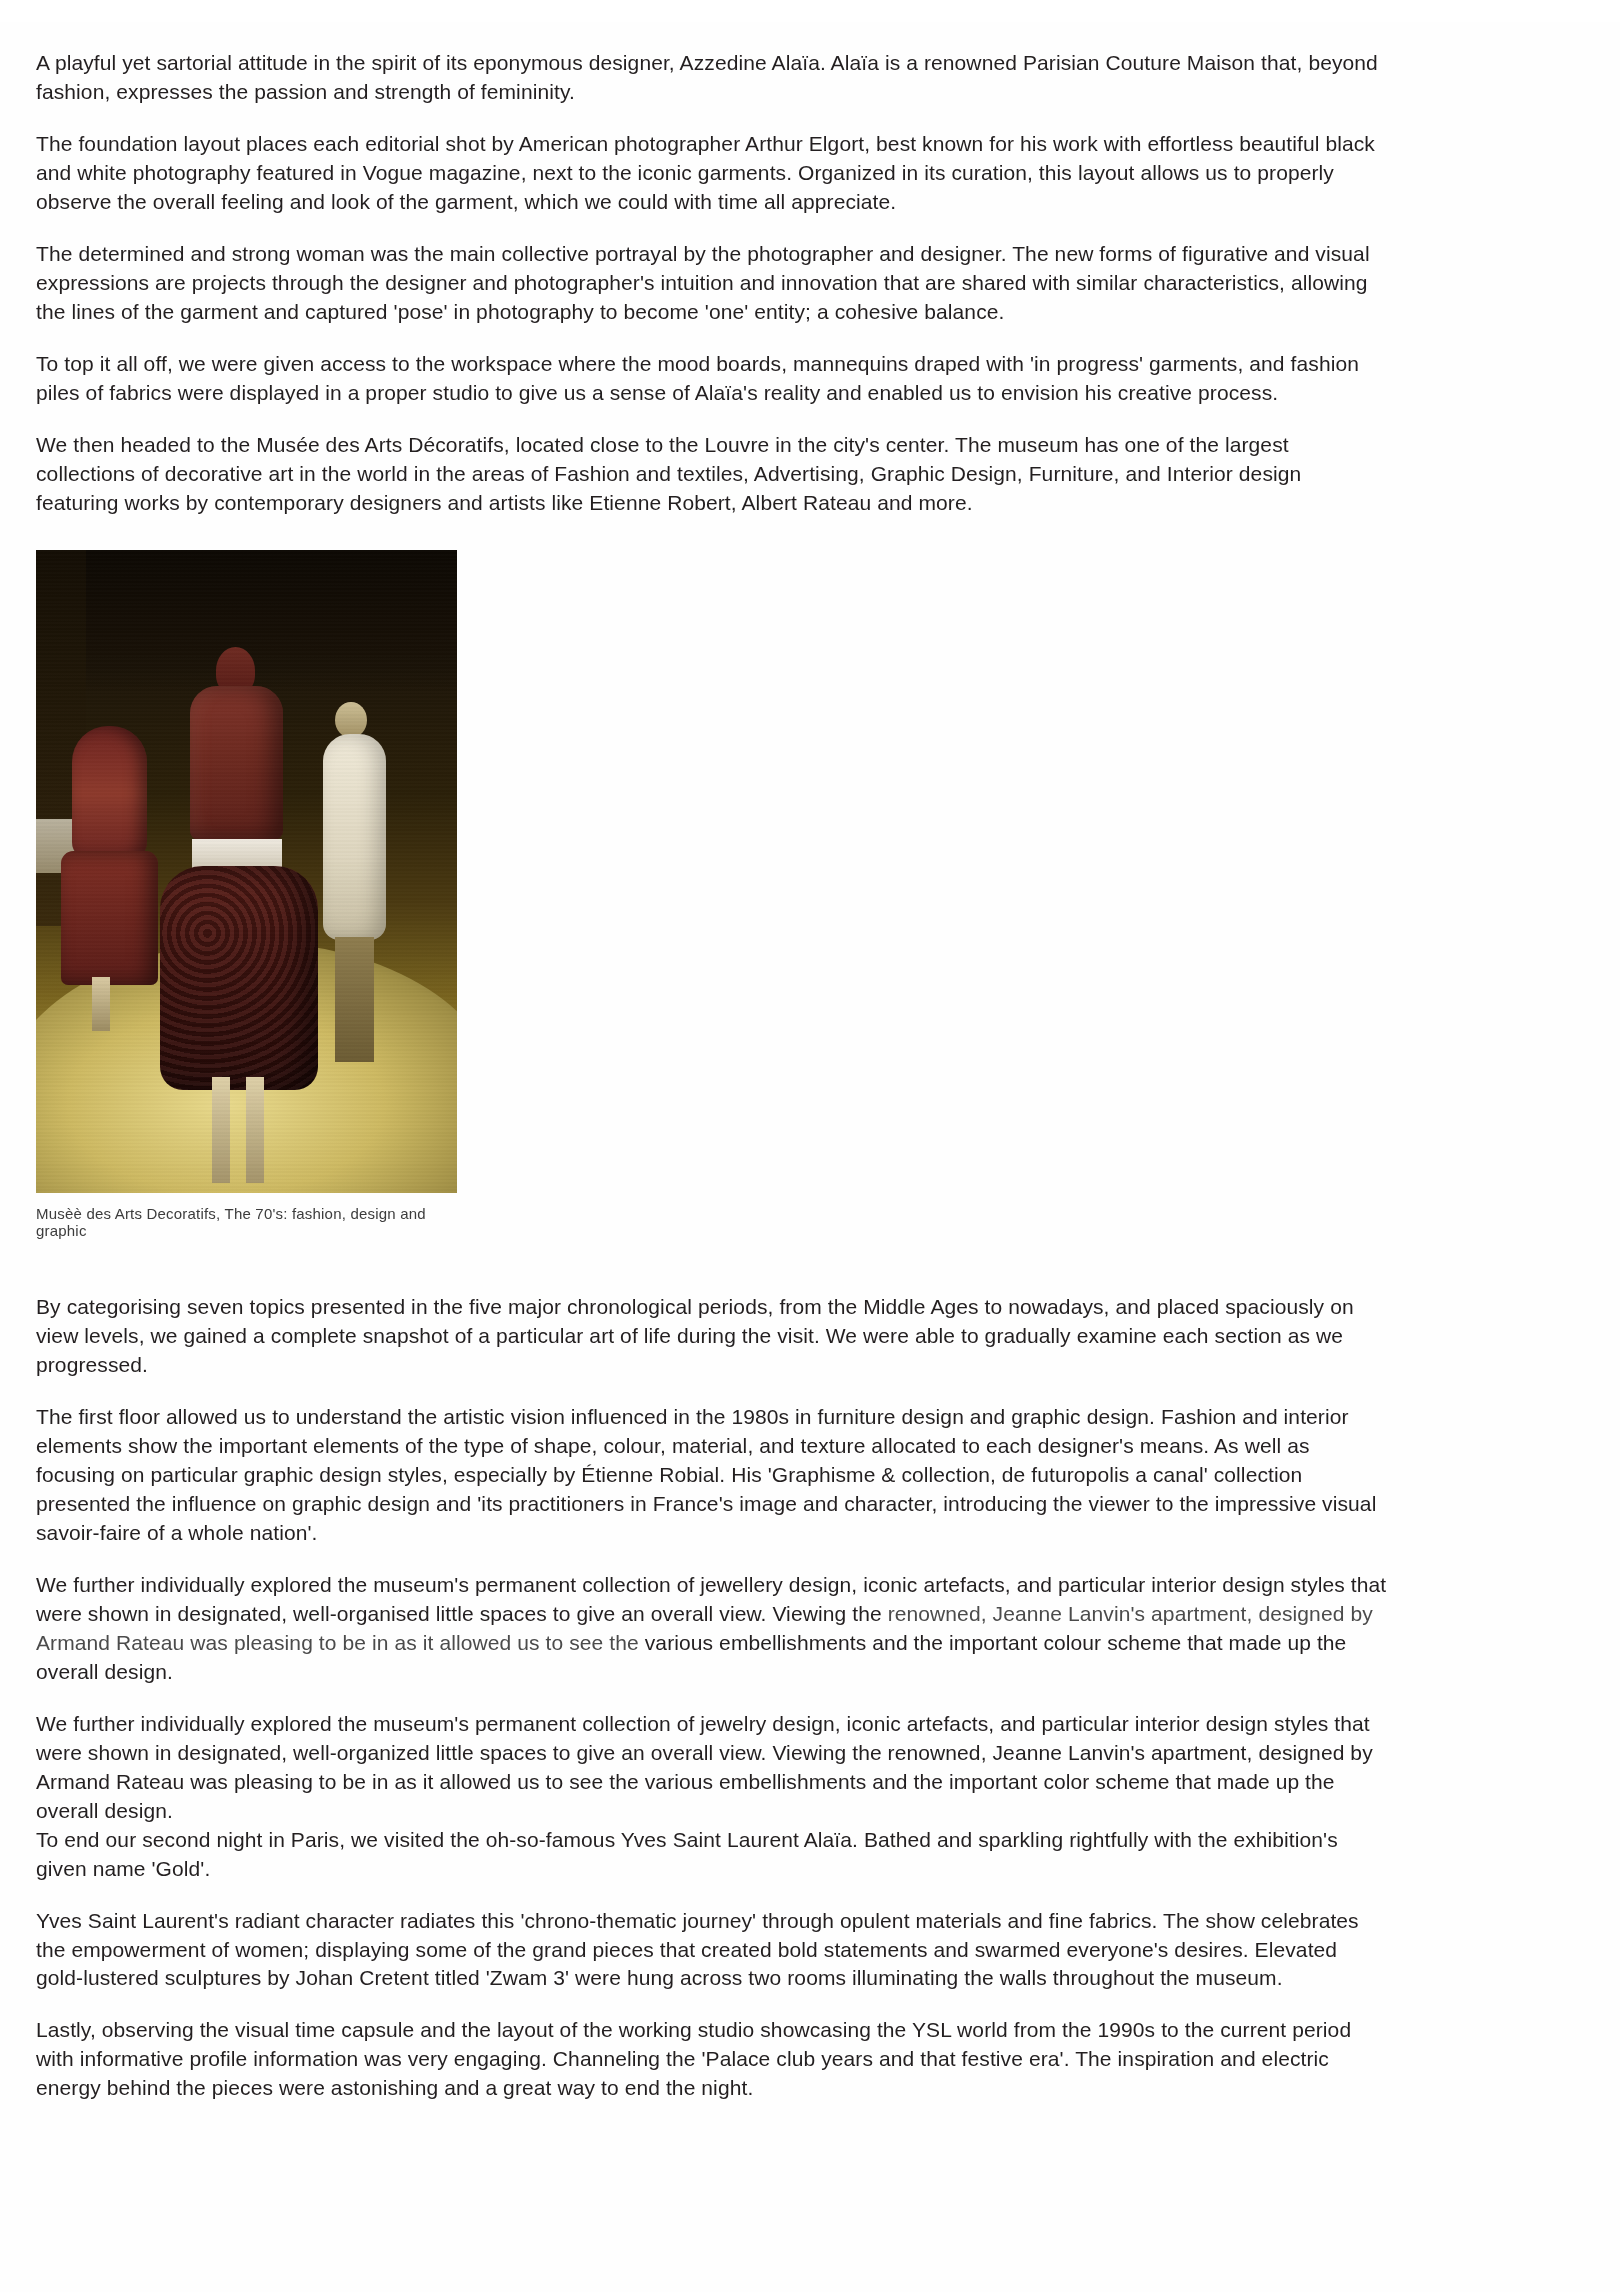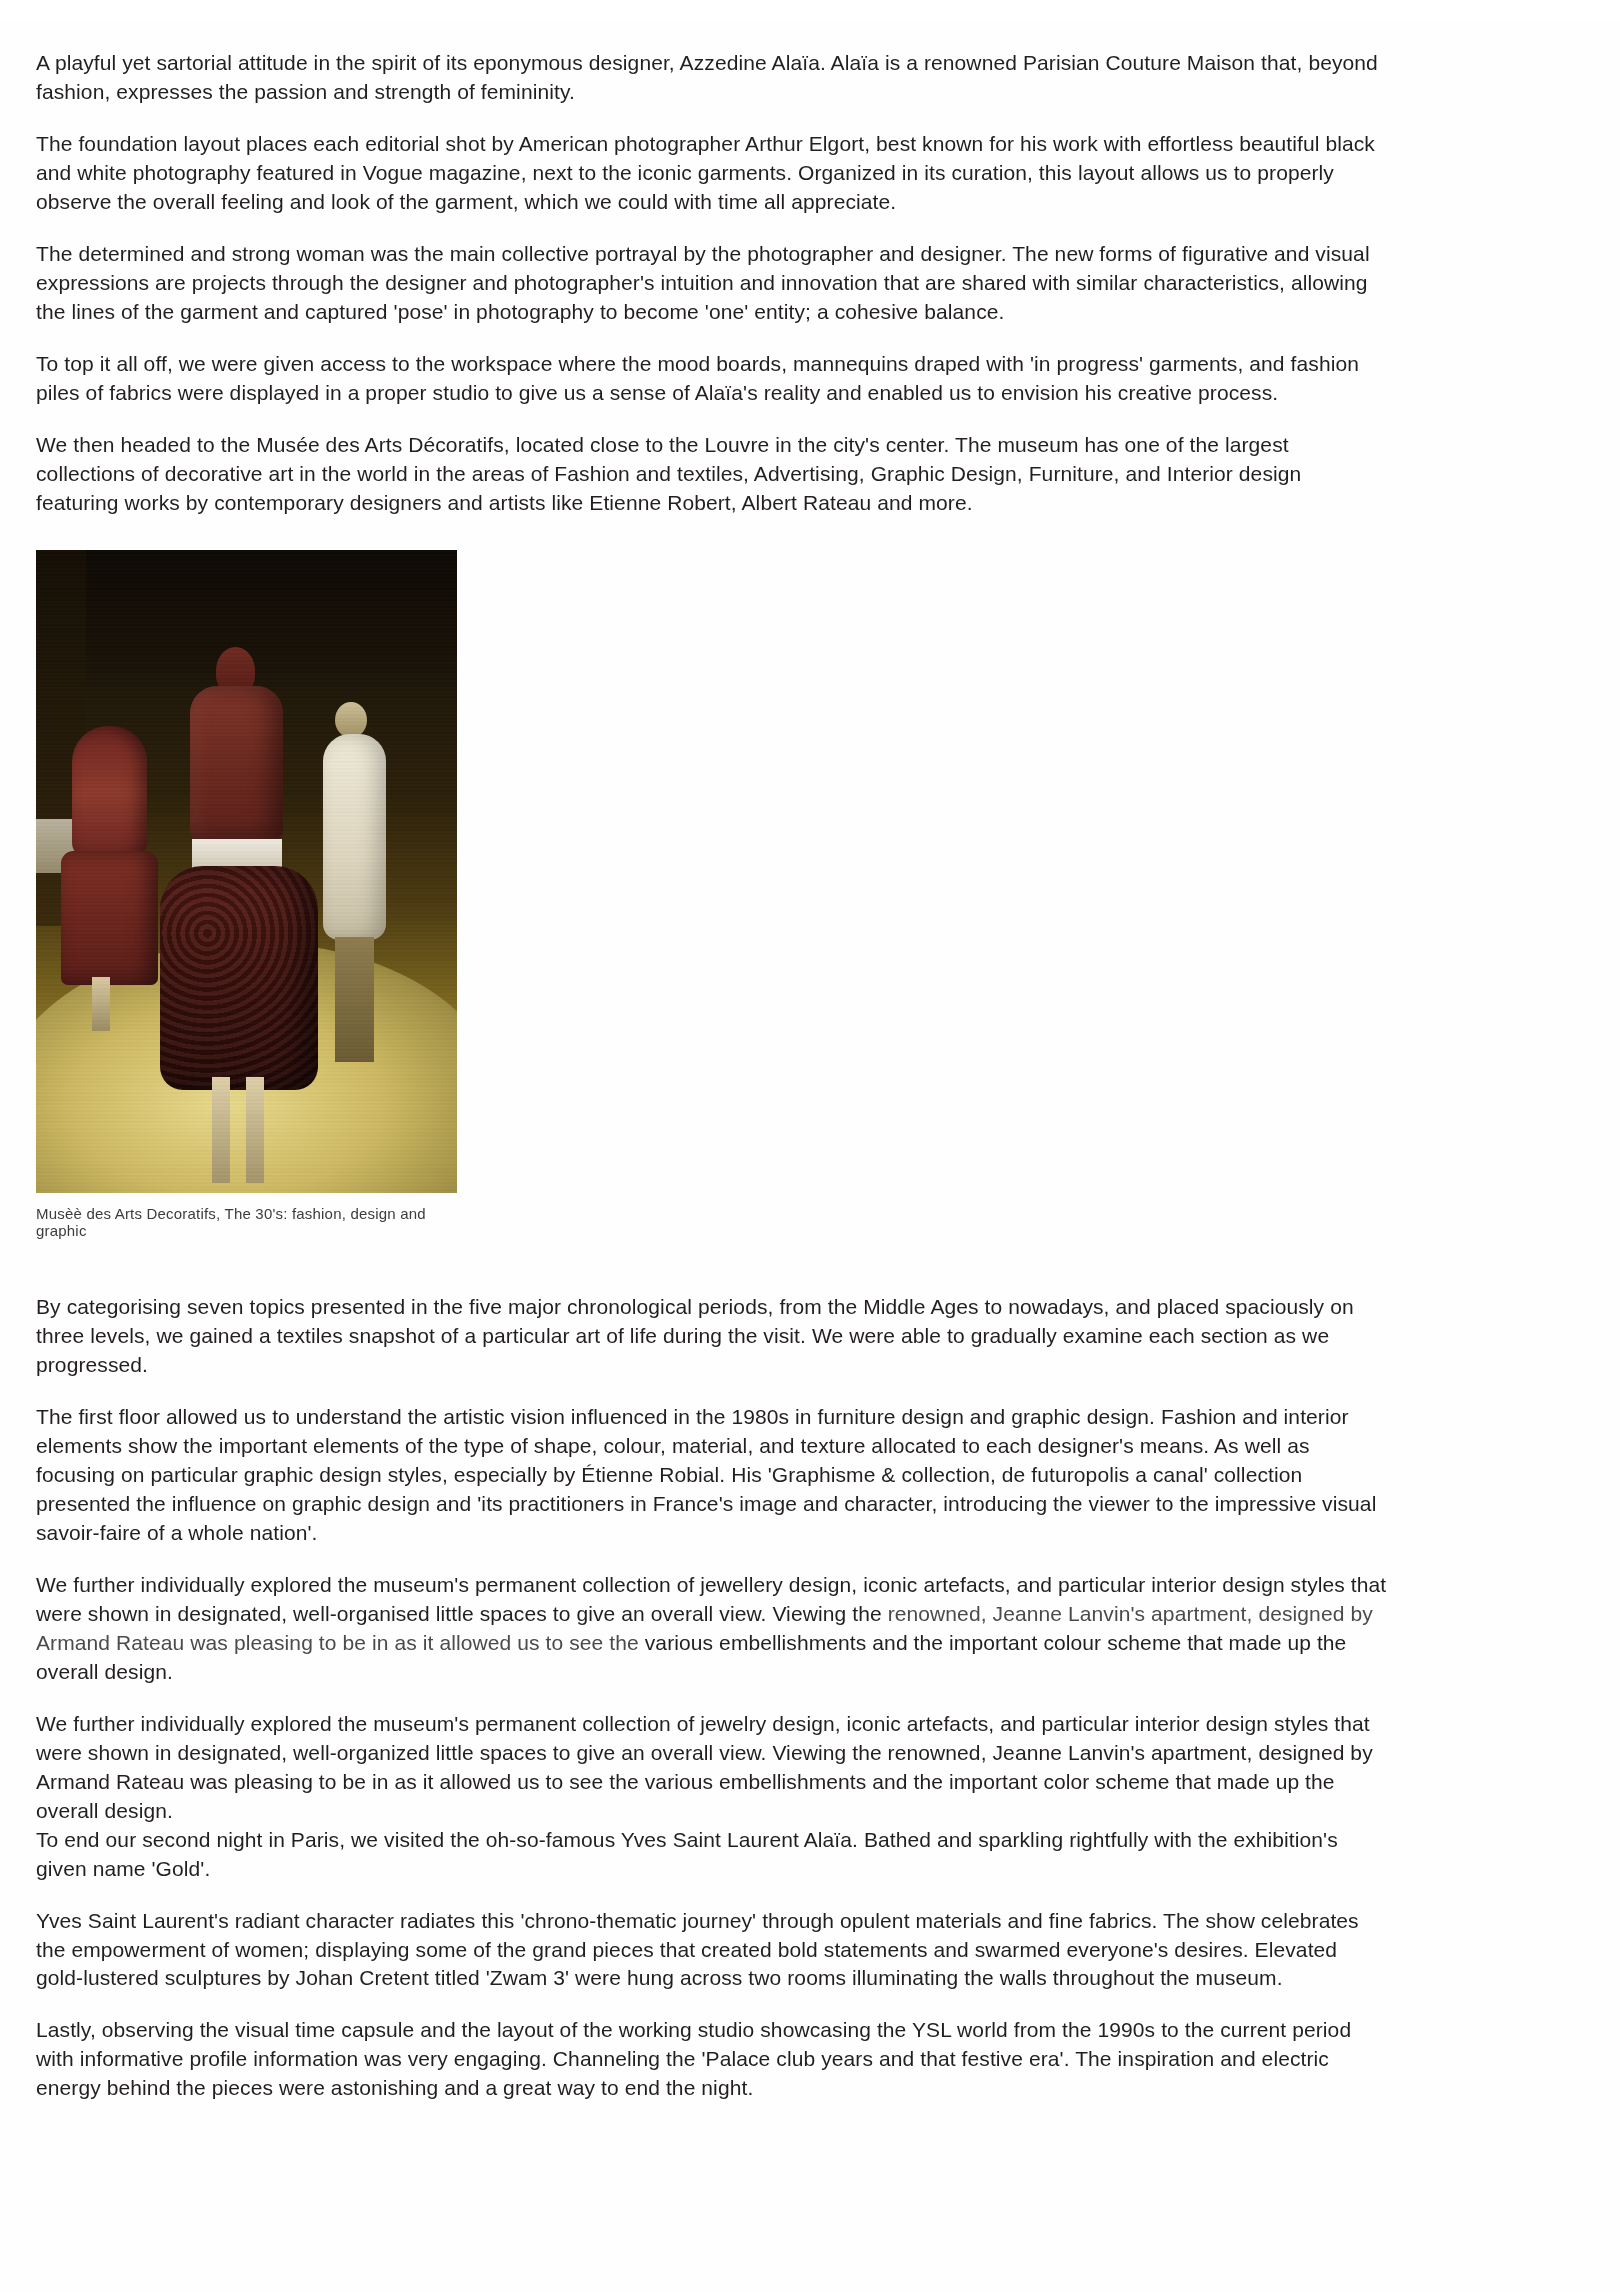--- a/index.html
+++ b/index.html
@@ -236,26 +236,26 @@
         </div>
 
         <div class="m-right">
           <div class="head"></div>
           <div class="body"></div>
           <div class="legs"></div>
         </div>
 
         <div class="grain"></div>
       </div>
-      <figcaption class="caption">Musèè des Arts Decoratifs, The 30's: fashion, design and graphic</figcaption>
+      <figcaption class="caption">Musèè des Arts Decoratifs, The 70's: fashion, design and graphic</figcaption>
     </figure>
 
     <div class="gap-after-figure"></div>
 
-    <p class="para">By categorising seven topics presented in the five major chronological periods, from the Middle Ages to nowadays, and placed spaciously on three levels, we gained a textiles snapshot of a particular art of life during the visit. We were able to gradually examine each section as we progressed.</p>
+    <p class="para">By categorising seven topics presented in the five major chronological periods, from the Middle Ages to nowadays, and placed spaciously on view levels, we gained a complete snapshot of a particular art of life during the visit. We were able to gradually examine each section as we progressed.</p>
 
     <p class="para"><span>The first floor allowed us to understand the artistic vision influenced in the 1980s in furniture design and graphic design. Fashion and interior elements show the important elements of the type of shape, colour, material, and texture allocated to each designer's means. As well as focusing on particular graphic design styles, especially by Étienne Robial. His </span><span class="u">'Graphisme &amp; collection, de futuropolis a canal'</span><span> collection presented the influence on graphic design and 'its practitioners in France's image and character, introducing the viewer to the impressive visual savoir-faire of a whole nation'.</span></p>
 
     <p class="para">
       <span>We further individually explored the museum's permanent collection of jewellery design, iconic artefacts, and particular</span>
       <span>interior design styles that were shown in designated, well-organised little spaces to give an overall view. Viewing the</span>
       <span class="blurline">renowned, Jeanne Lanvin's apartment, designed by Armand Rateau was pleasing to be in as it allowed us to see the</span>
       <span>various embellishments and the important colour scheme that made up the overall design.</span>
     </p>
 

